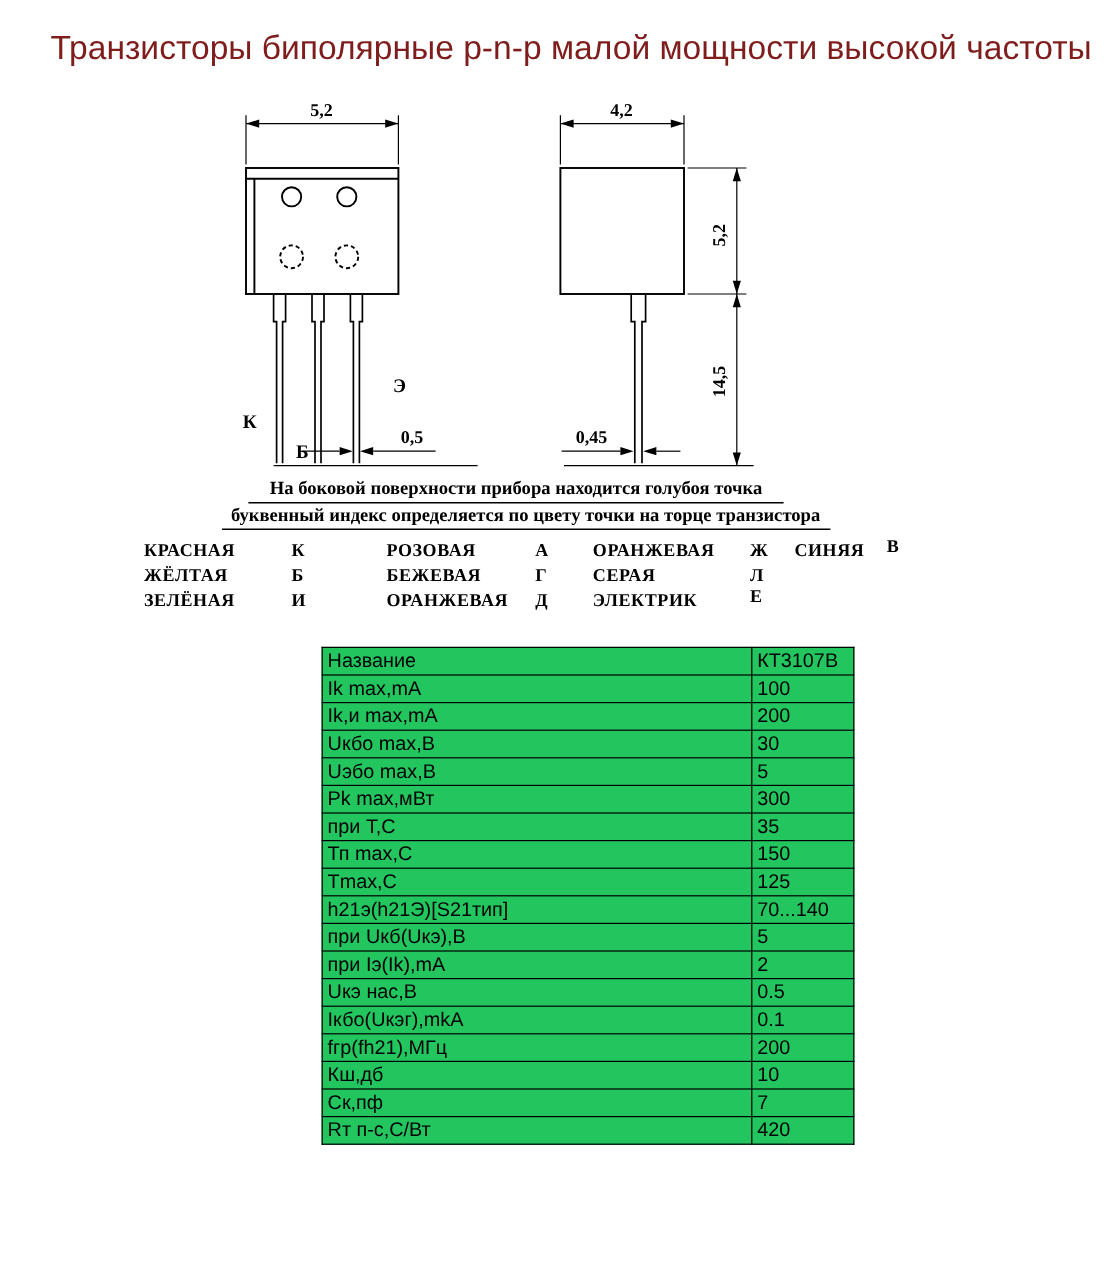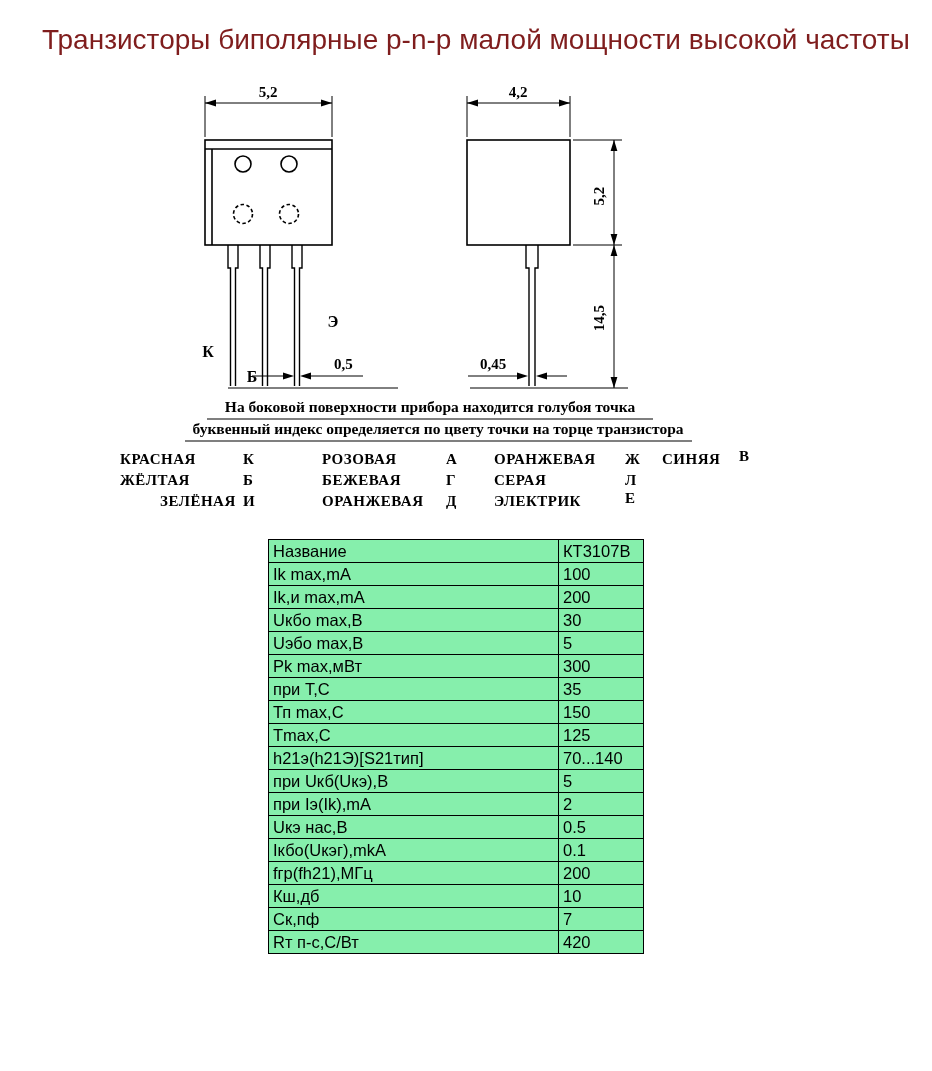--- a/index.html
+++ b/index.html
@@ -13,21 +13,21 @@
   .drawing-svg { position:absolute; left:0; top:0; }
 
   .dim-label { font-family:"Liberation Serif", serif; font-weight:bold; font-size:15px; fill:#000; }
   .pin-label { font-family:"Liberation Serif", serif; font-weight:bold; font-size:16px; fill:#000; }
   .note-text { font-family:"Liberation Serif", serif; font-weight:bold; font-size:15.5px; fill:#000; }
 
   .ct-cell { position:absolute; font-family:"Liberation Serif", serif; font-weight:bold;
              font-size:15px; letter-spacing:0.5px; color:#000000; white-space:nowrap; }
 
   .param-table { position:absolute; left:268px; top:539px; border-collapse:collapse;
-                 table-layout:fixed; width:376px; background:#86efac; }
+                 table-layout:fixed; width:444px; background:#22c55e; }
   .param-table td { border:1px solid #000; font-family:"Liberation Sans", sans-serif;
                     font-size:16.5px; line-height:21px; height:23px; padding:0 4px;
                     white-space:nowrap; overflow:hidden; color:#000; }
   .param-table td.val { width:85px; }
 </style>
 </head>
 <body>
 
 <div class="page">
 
@@ -125,21 +125,21 @@
     <span class="ct-cell" style="left:662px; top:451px;">СИНЯЯ</span>
     <span class="ct-cell" style="left:739px; top:448px;">В</span>
 
     <span class="ct-cell" style="left:120px; top:472px;">ЖЁЛТАЯ</span>
     <span class="ct-cell" style="left:243px; top:472px;">Б</span>
     <span class="ct-cell" style="left:322px; top:472px;">БЕЖЕВАЯ</span>
     <span class="ct-cell" style="left:446px; top:472px;">Г</span>
     <span class="ct-cell" style="left:494px; top:472px;">СЕРАЯ</span>
     <span class="ct-cell" style="left:625px; top:472px;">Л</span>
 
-    <span class="ct-cell" style="left:120px; top:493px;margin-left:40px;">ЗЕЛЁНАЯ</span>
+    <span class="ct-cell" style="left:120px; top:493px;">ЗЕЛЁНАЯ</span>
     <span class="ct-cell" style="left:243px; top:493px;">И</span>
     <span class="ct-cell" style="left:322px; top:493px;">ОРАНЖЕВАЯ</span>
     <span class="ct-cell" style="left:446px; top:493px;">Д</span>
     <span class="ct-cell" style="left:494px; top:493px;">ЭЛЕКТРИК</span>
     <span class="ct-cell" style="left:625px; top:490px;">Е</span>
   </div>
 
   <table class="param-table">
     <tbody>
       <tr>

